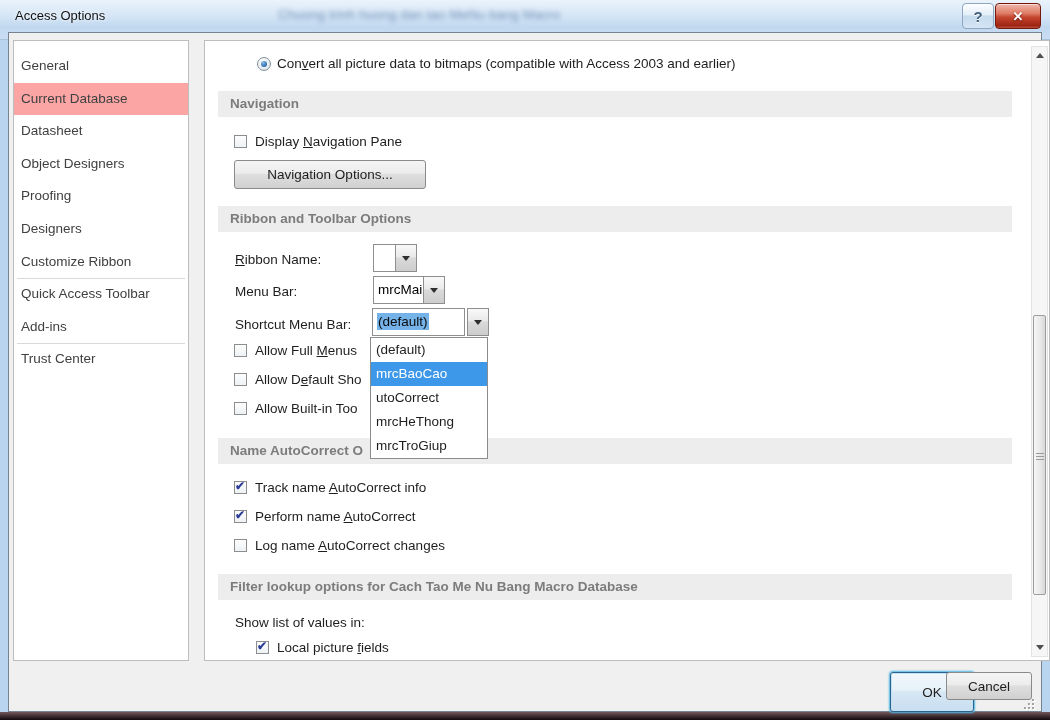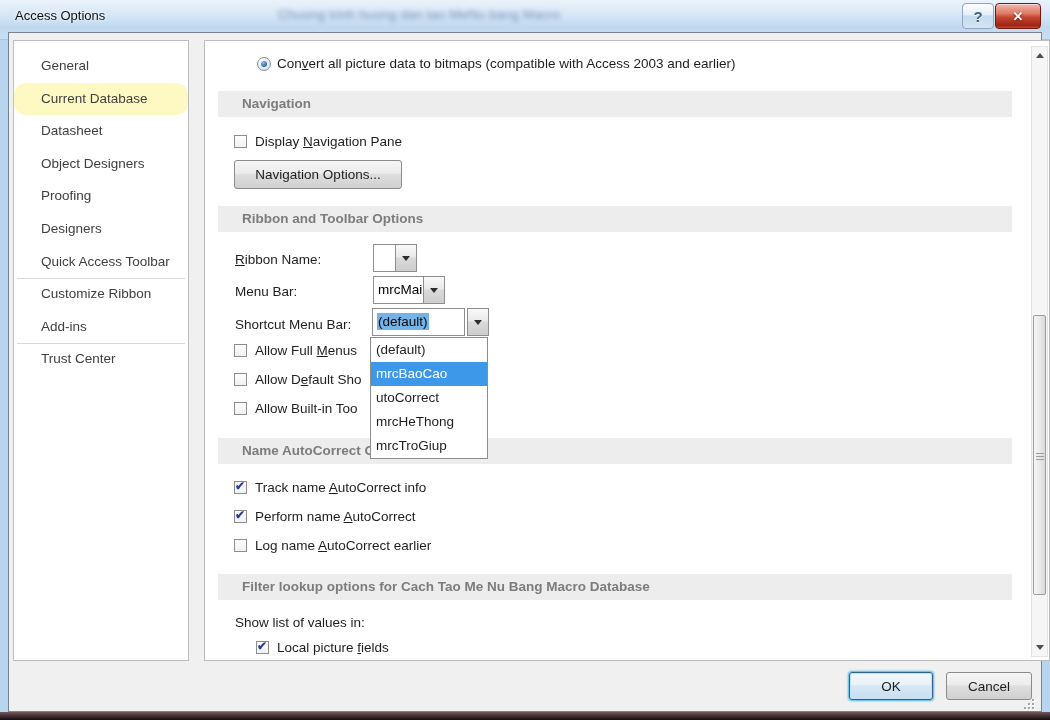--- a/index.html
+++ b/index.html
@@ -28,32 +28,32 @@
     background:linear-gradient(#73585d, #3c2a2e 55%, #140a0d); }
 
   
   .client{ position:absolute; left:8px; top:32px; width:1034px; height:680px;
     background:#f0f0f0; border:1px solid #75828f; }
 
   
   .sidebar{ position:absolute; left:13px; top:40px; width:176px; height:621px;
     background:#fff; border:1px solid #bdbdbd; }
   .side-items{ position:absolute; left:0; top:9px; right:0; }
-  .side-item{ height:32.6px; line-height:32.6px; padding-left:27px;
+  .side-item{ height:32.6px; line-height:32.6px; padding-left:7px;
     font-size:13.5px; color:#404040; white-space:nowrap; overflow:hidden; }
-  .side-item.checked{ background:#fef9c3;border-radius:12px; }
+  .side-item.checked{ background:#fca5a5; }
   .side-div{ position:absolute; left:3px; right:3px; border-top:1px solid #d9d9d9; }
 
   
   .content{ position:absolute; left:204px; top:40px; width:846px; height:621px;
     background:#fff; border:1px solid #bdbdbd; }
   .lbl{ position:absolute; font-size:13.5px; color:#1e1e1e; white-space:nowrap; }
   .band{ position:absolute; left:13px; width:794px; height:26px; background:#ededed;
     color:#7c7c7c; font-weight:bold; font-size:13.5px; line-height:26px;
-    padding-left:24px; white-space:nowrap; overflow:hidden; }
+    padding-left:12px; white-space:nowrap; overflow:hidden; }
 
   
   .radio{ position:absolute; width:14px; height:14px; border-radius:50%;
     border:1px solid #8191a0;
     background:radial-gradient(circle at 35% 30%, #ffffff, #e9eef2 55%, #ccd7df); }
   .radio.checked::after{ content:""; position:absolute; left:3px; top:3px; width:6px;
     height:6px; border-radius:50%;
     background:radial-gradient(circle at 35% 30%, #8cbce4, #2f6fae 65%, #1c5691); }
 
   
@@ -130,22 +130,22 @@
 <div class="bottom-strip"></div>
 
 <div class="sidebar">
   <div class="side-items">
     <div class="side-item">General</div>
     <div class="side-item checked">Current Database</div>
     <div class="side-item">Datasheet</div>
     <div class="side-item">Object Designers</div>
     <div class="side-item">Proofing</div>
     <div class="side-item">Designers</div>
+    <div class="side-item">Customize Ribbon</div>
     <div class="side-item">Quick Access Toolbar</div>
-    <div class="side-item">Customize Ribbon</div>
     <div class="side-item">Add-ins</div>
     <div class="side-item">Trust Center</div>
   </div>
   <div class="side-div" style="top:237px"></div>
   <div class="side-div" style="top:302px"></div>
 </div>
 
 <div class="content">
 
   <div class="radio checked" style="left:52px; top:16px"></div>
@@ -153,21 +153,21 @@
     <span>Con</span><u>v</u><span>ert all picture data to bitmaps (compatible with Access 2003 and earlier)</span>
   </div>
 
   <div class="band" style="top:50px">Navigation</div>
 
   <div class="chk" style="left:29px; top:94px"></div>
   <div class="lbl" style="left:50px; top:93px">
     <span>Display </span><u>N</u><span>avigation Pane</span>
   </div>
 
-  <div class="pushbtn" style="left:29px; top:119px; width:168px; height:29px">Navigation Options...</div>
+  <div class="pushbtn" style="left:29px; top:119px; width:192px; height:29px">Navigation Options...</div>
 
   <div class="band" style="top:165px">Ribbon and Toolbar Options</div>
 
   <div class="lbl" style="left:30px; top:211px">
     <span></span><u>R</u><span>ibbon Name:</span>
   </div>
   <div class="combo-field" style="left:168px; top:203px; width:23px"><span class="val"></span></div>
   <div class="combo-btn" style="left:190px; top:203px"></div>
 
   <div class="lbl" style="left:30px; top:243px">Menu Bar:</div>
@@ -200,21 +200,21 @@
     <span>Track name </span><u>A</u><span>utoCorrect info</span>
   </div>
 
   <div class="chk checked" style="left:29px; top:469px"></div>
   <div class="lbl" style="left:50px; top:468px">
     <span>Perform name </span><u>A</u><span>utoCorrect</span>
   </div>
 
   <div class="chk" style="left:29px; top:498px"></div>
   <div class="lbl" style="left:50px; top:497px">
-    <span>Log name </span><u>A</u><span>utoCorrect earlier</span>
+    <span>Log name </span><u>A</u><span>utoCorrect changes</span>
   </div>
 
   <div class="band" style="top:533px">Filter lookup options for Cach Tao Me Nu Bang Macro Database</div>
 
   <div class="lbl" style="left:30px; top:574px">Show list of values in:</div>
 
   <div class="chk checked" style="left:51px; top:600px"></div>
   <div class="lbl" style="left:72px; top:599px">
     <span>Local picture </span><u>f</u><span>ields</span>
   </div>
@@ -233,21 +233,21 @@
       </div>
     <div class="sb-thumb">
         <div class="sb-grip"></div>
       </div>
     <div class="sb-btn sb-down">
         <i class="tri-down"></i>
       </div>
   </div>
 </div>
 
-<div class="pushbtn default-focus" style="left:849px; top:672px; width:84px; height:28px">OK</div>
+<div class="pushbtn default-focus" style="left:890px; top:672px; width:84px; height:40px">OK</div>
 <div class="pushbtn" style="left:946px; top:672px; width:86px; height:28px">Cancel</div>
 <div class="grip">
   <i style="left:10px; top:10px"></i>
     <i style="left:10px; top:6px"></i>
     <i style="left:6px; top:10px"></i>
   <i style="left:10px; top:2px"></i>
     <i style="left:6px; top:6px"></i>
     <i style="left:2px; top:10px"></i>
 </div>
 

